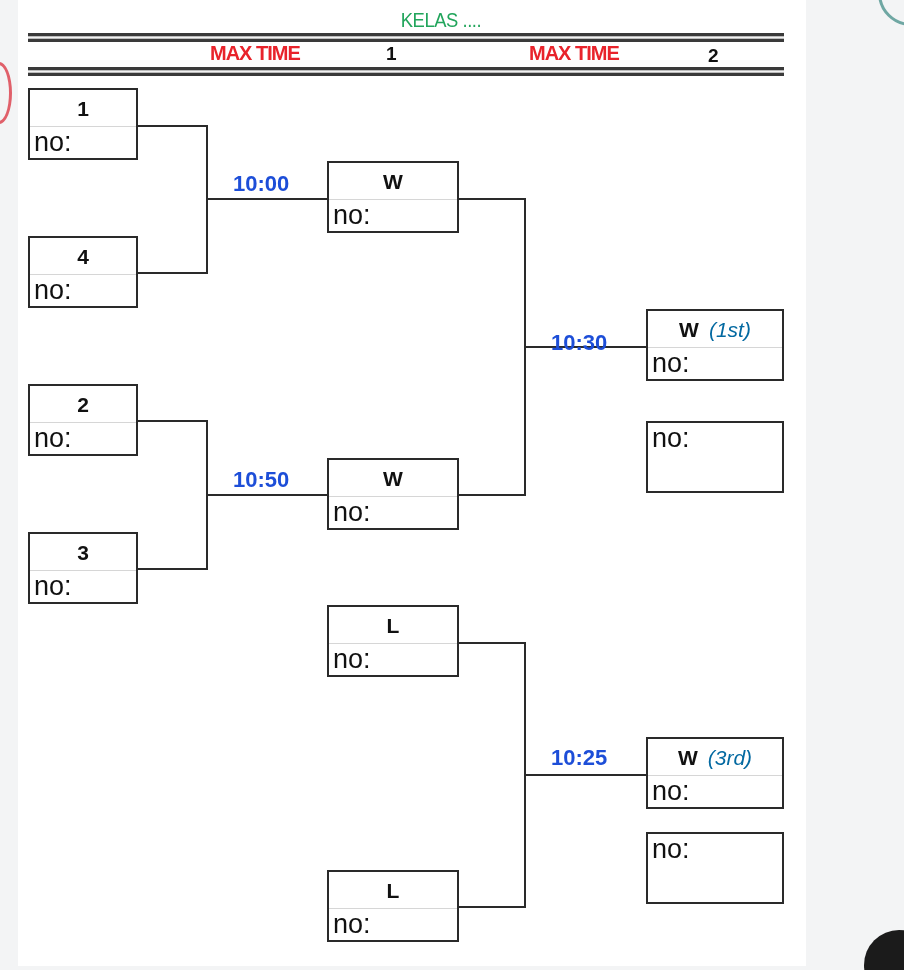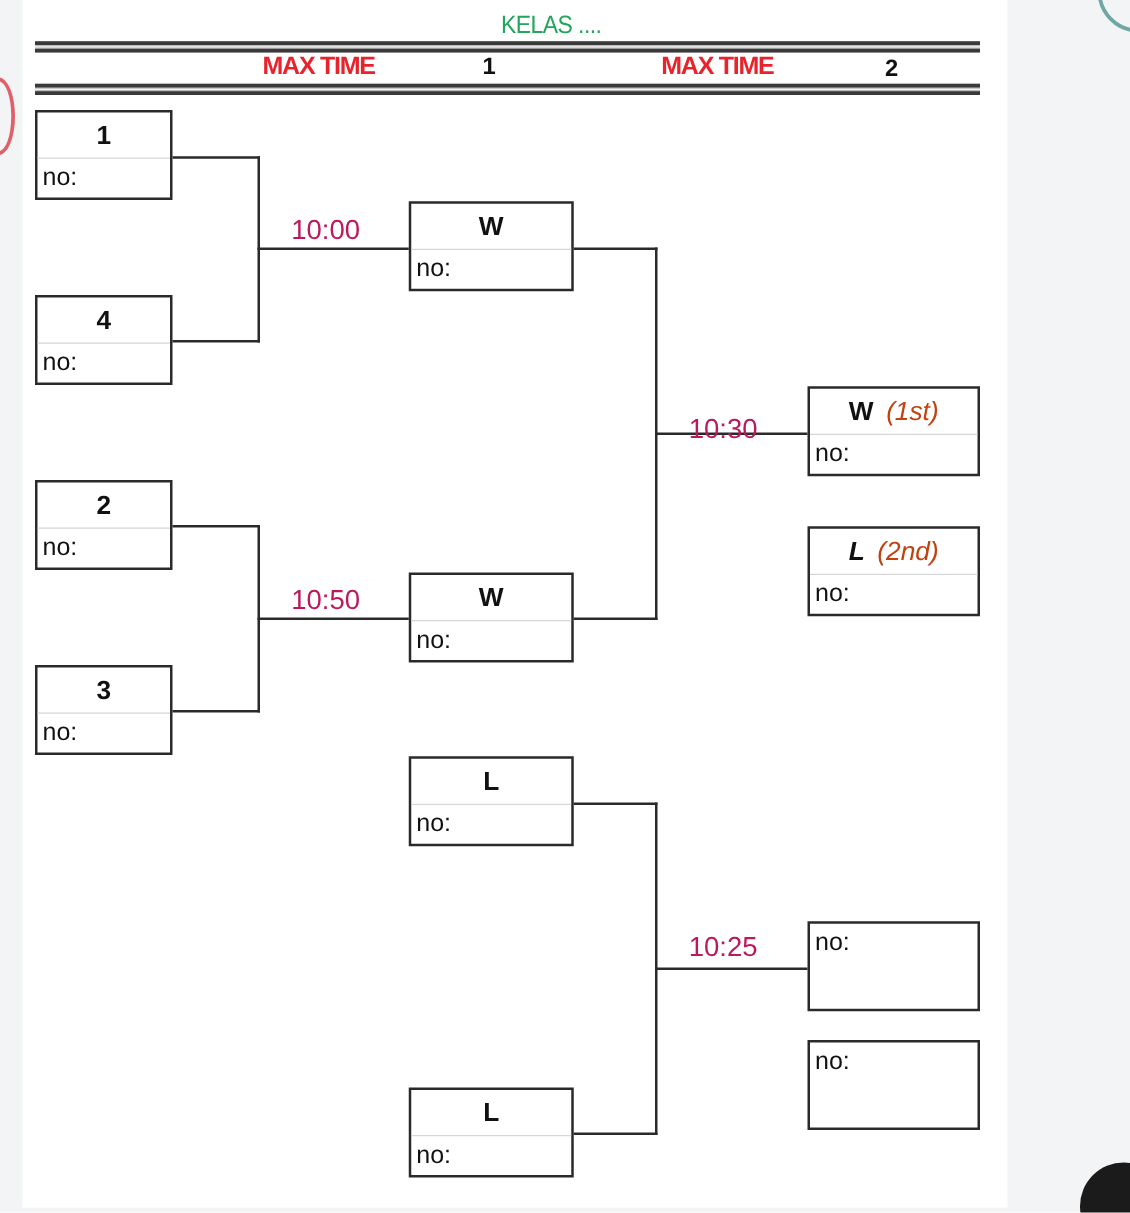--- a/index.html
+++ b/index.html
@@ -46,31 +46,31 @@
       position: absolute; color: #111; font-weight: bold; font-size: 19px;
     }
     .box {
       position: absolute; width: 110px; height: 72px;
       border: 2px solid #2a2a2a; box-sizing: border-box; background: #fff;
     }
     .box .head {
       height: 36px; border-bottom: 1px solid #d6d6d6; text-align: center;
       font-weight: bold; font-size: 21px; line-height: 38px; color: #111;
     }
-    .box .head .sub { font-weight: normal; font-style: italic; margin-left: 10px; color: #c2410c; }
+    .box .head .sub { font-weight: normal; font-style: italic; margin-left: 10px; color: #0369a1; }
     .box .head .it { font-style: italic; }
     .box .no {
-      font-size: 20px; line-height: 30px; padding-left: 4px; color: #111;
+      font-size: 27px; line-height: 30px; padding-left: 4px; color: #111;
     }
     .box.wide { width: 138px; }
     .ln { position: absolute; background: #2a2a2a; }
     .h { height: 2px; }
     .v { width: 2px; }
     .time {
-      position: absolute; color: #be185d; font-weight: normal; font-size: 22px;
+      position: absolute; color: #1d4ed8; font-weight: bold; font-size: 22px;
     }
   </style>
 </head>
 <body>
 
 <div class="sheet"></div>
 <div class="edge-arc"></div>
 <div class="corner-teal"></div>
 <div class="corner-dark"></div>
 
@@ -140,21 +140,21 @@
 <div class="ln h" style="left:459px; top:906px; width:67px;"></div>
 <div class="ln v" style="left:524px; top:642px; height:266px;"></div>
 <div class="ln h" style="left:524px; top:774px; width:124px;"></div>
 <div class="time" style="left:551px; top:745px;">10:25</div>
 
 <div class="box wide" style="left:646px; top:309px;">
   <div class="head"><span>W</span><span class="sub">(1st)</span></div>
   <div class="no">no:</div>
 </div>
 <div class="box wide" style="left:646px; top:421px;">
-  <div class="head"><span class="it">L</span><span class="sub">(2nd)</span></div>
   <div class="no">no:</div>
 </div>
 <div class="box wide" style="left:646px; top:737px;">
+  <div class="head"><span>W</span><span class="sub">(3rd)</span></div>
   <div class="no">no:</div>
 </div>
 <div class="box wide" style="left:646px; top:832px;">
   <div class="no">no:</div>
 </div>
 
 </body></html>

